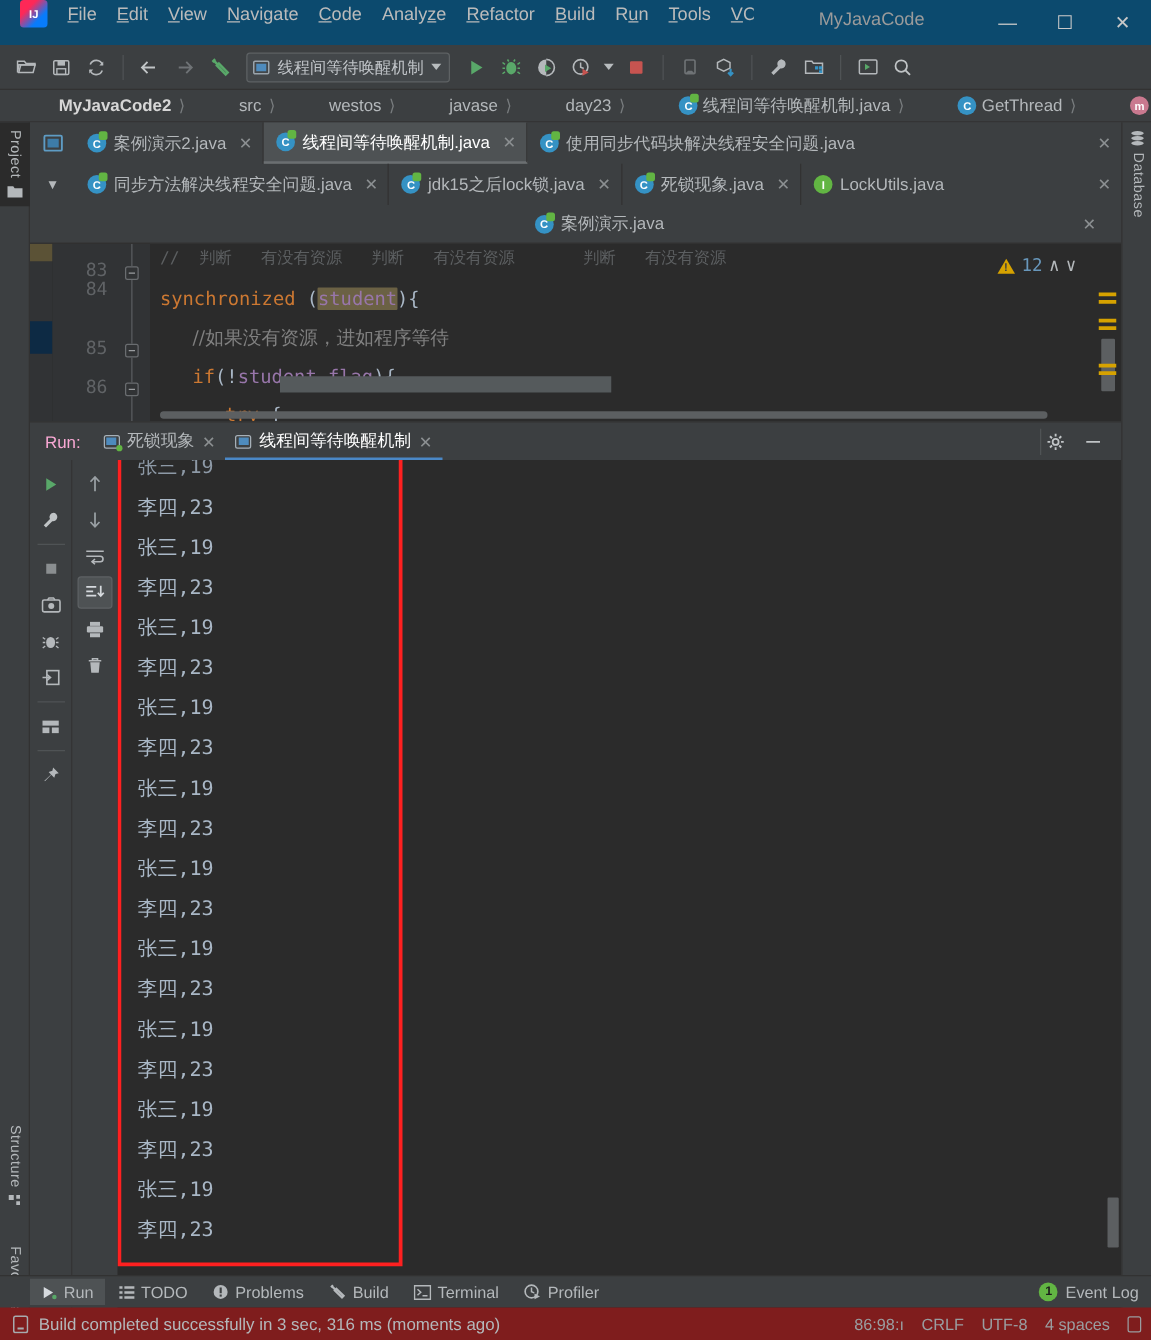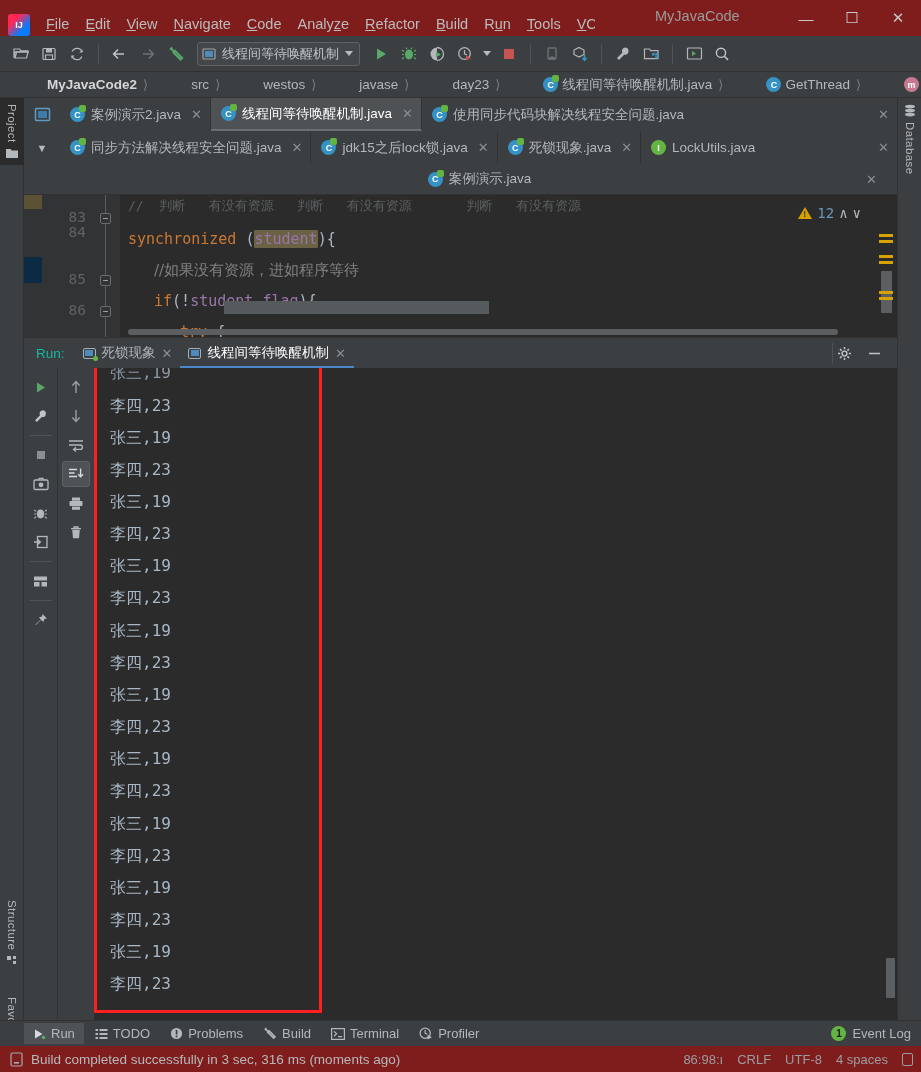--- a/index.html
+++ b/index.html
@@ -7,22 +7,22 @@
     width:921px; height:1072px; overflow:hidden;
     background:#3c3f41;
     font-family:"Liberation Sans", sans-serif;
     color:#bbbbbb;
     -webkit-font-smoothing:antialiased;
   }
   #app{ position:relative; width:921px; height:1072px; }
 
   
   .menubar{
-    height:36px; background:#7f1d1d; display:flex; align-items:flex-end;
-    padding-left:6px; position:relative;
+    height:36px; background:#0c4a6e; display:flex; align-items:flex-start;
+    padding-left:14px; position:relative;
   }
   .ij-logo{
     width:22px;height:22px;margin:0 8px 0 2px;border-radius:3px;
     background:linear-gradient(135deg,#fe2857 0%,#fe2857 30%,#087cfa 70%,#087cfa 100%);
     position:relative; flex:none;
   }
   .ij-logo::after{
     content:"IJ"; position:absolute; inset:0; color:#fff; font-size:9px;
     font-weight:bold; display:flex; align-items:center; justify-content:center;
     font-family:"Liberation Sans",sans-serif;
@@ -152,21 +152,21 @@
   .mk{ position:absolute; right:0; width:14px; height:3px; background:#d6a200; }
   .thumb{ position:absolute; right:1px; width:11px; background:#5c5f61; border-radius:1px; }
   .hscroll{ position:absolute; left:104px; bottom:2px; height:6px; background:#5c5f61; border-radius:3px; }
 
   
   .runpanel{ height:700px; display:flex; flex-direction:column; background:#3c3f41; flex:none; }
   .runhdr{
     height:31px; display:flex; align-items:center; background:#3c3f41;
     border-top:1px solid #323232; position:relative;
   }
-  .runhdr .run-lbl{ font-size:13.5px; color:#14b8a6; padding:0 10px 0 12px; }
+  .runhdr .run-lbl{ font-size:13.5px; color:#f9a8d4; padding:0 10px 0 12px; }
   .rtab{
     display:flex; align-items:center; gap:6px; height:31px; padding:0 8px;
     font-size:13.5px; color:#b4b8bb; position:relative; cursor:default;
   }
   .rtab.sel{ color:#ffffff; }
   .rtab.sel::after{ content:""; position:absolute; left:0; right:0; bottom:0; height:3px; background:#4a88c7; }
   .rtab .x{ color:#8b8f91; font-size:13px; }
   .runico{ width:13px;height:11px;border:1.5px solid #a6b0b8; border-radius:2px; position:relative; flex:none; }
   .runico::after{ content:""; position:absolute; left:1.5px; top:1.5px; right:1.5px; bottom:1.5px; background:#4e8bbd; }
   .runico.dot::before{ content:""; position:absolute; right:-3px; bottom:-3px; width:5px;height:5px;

